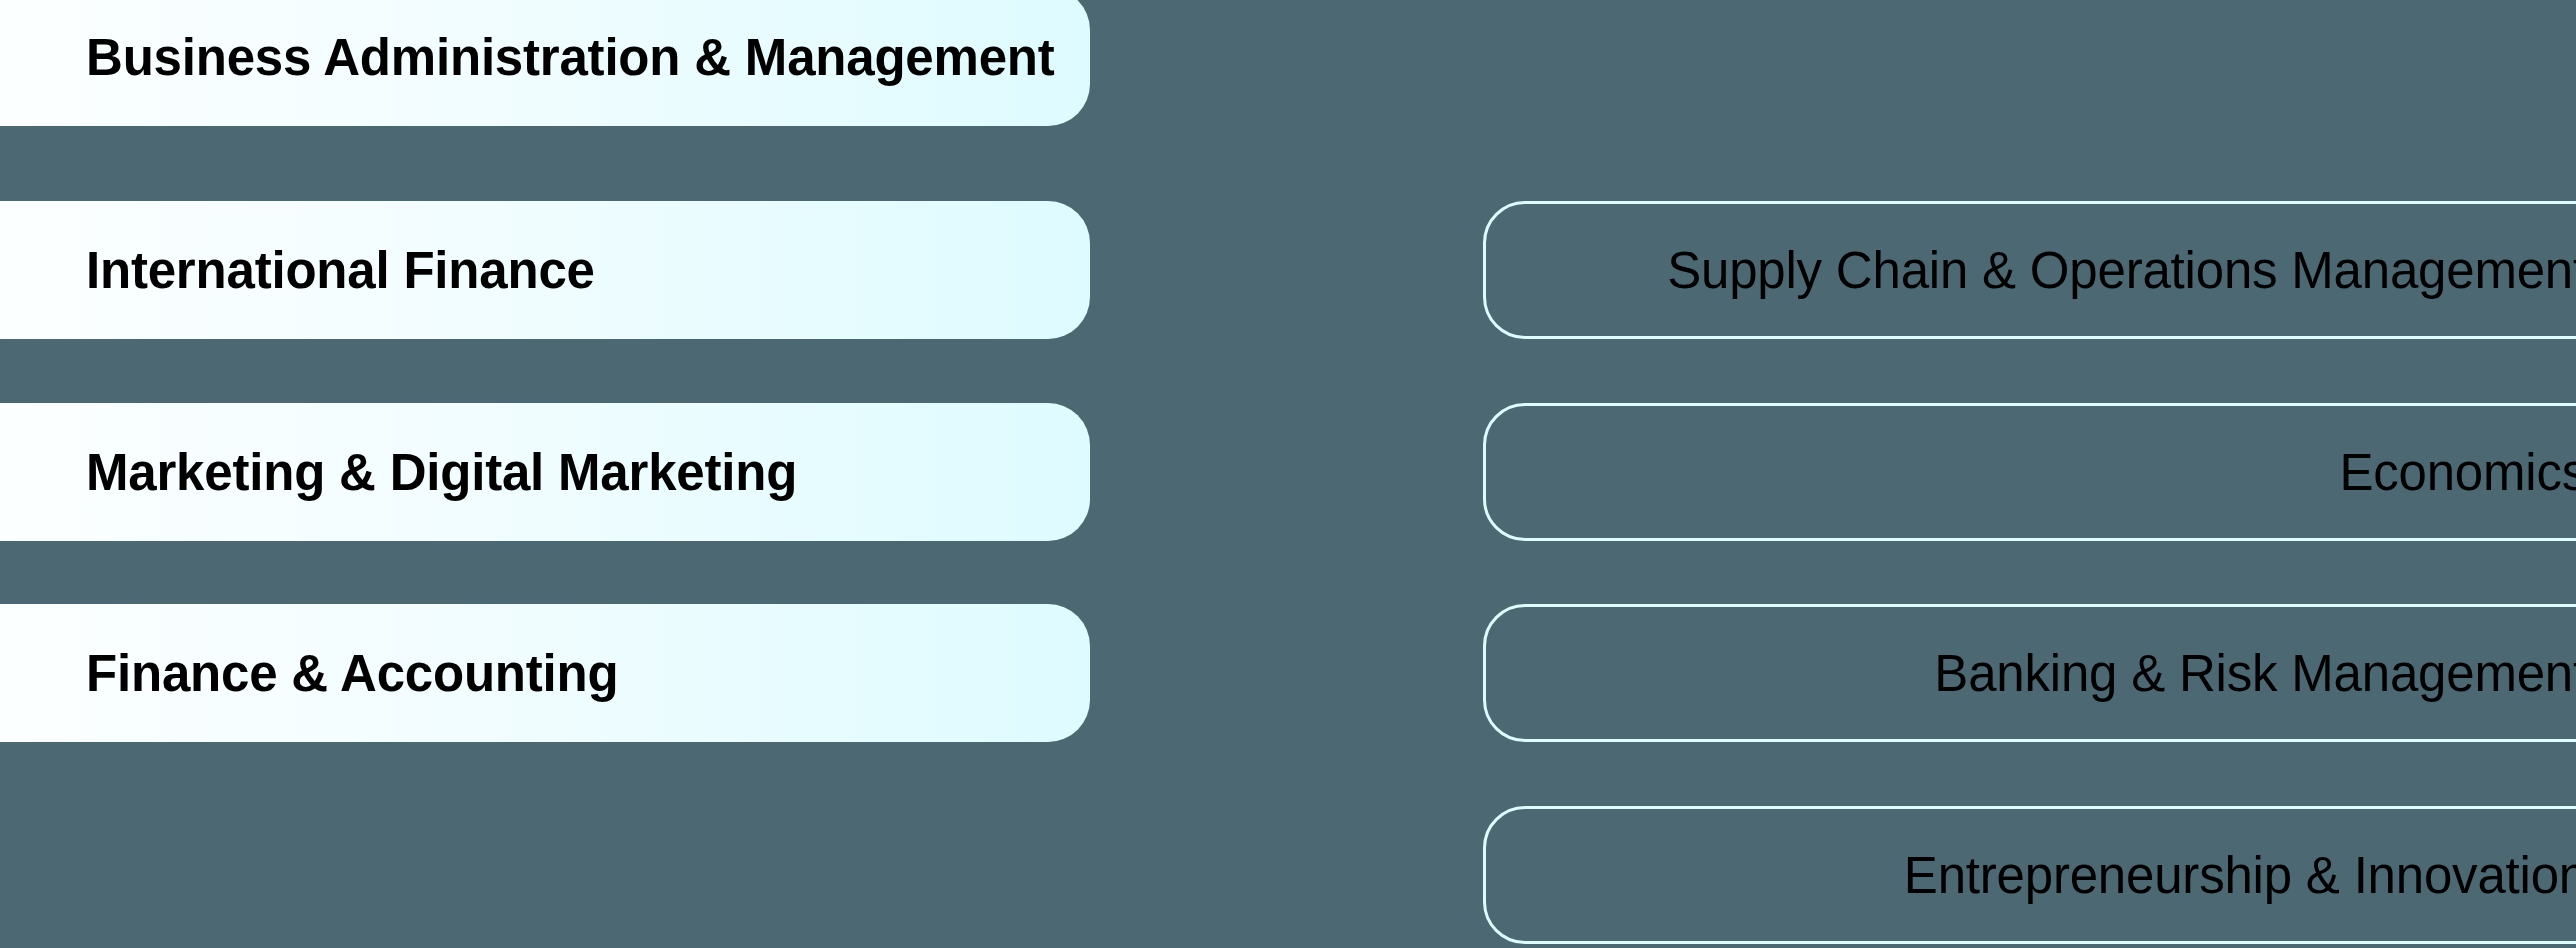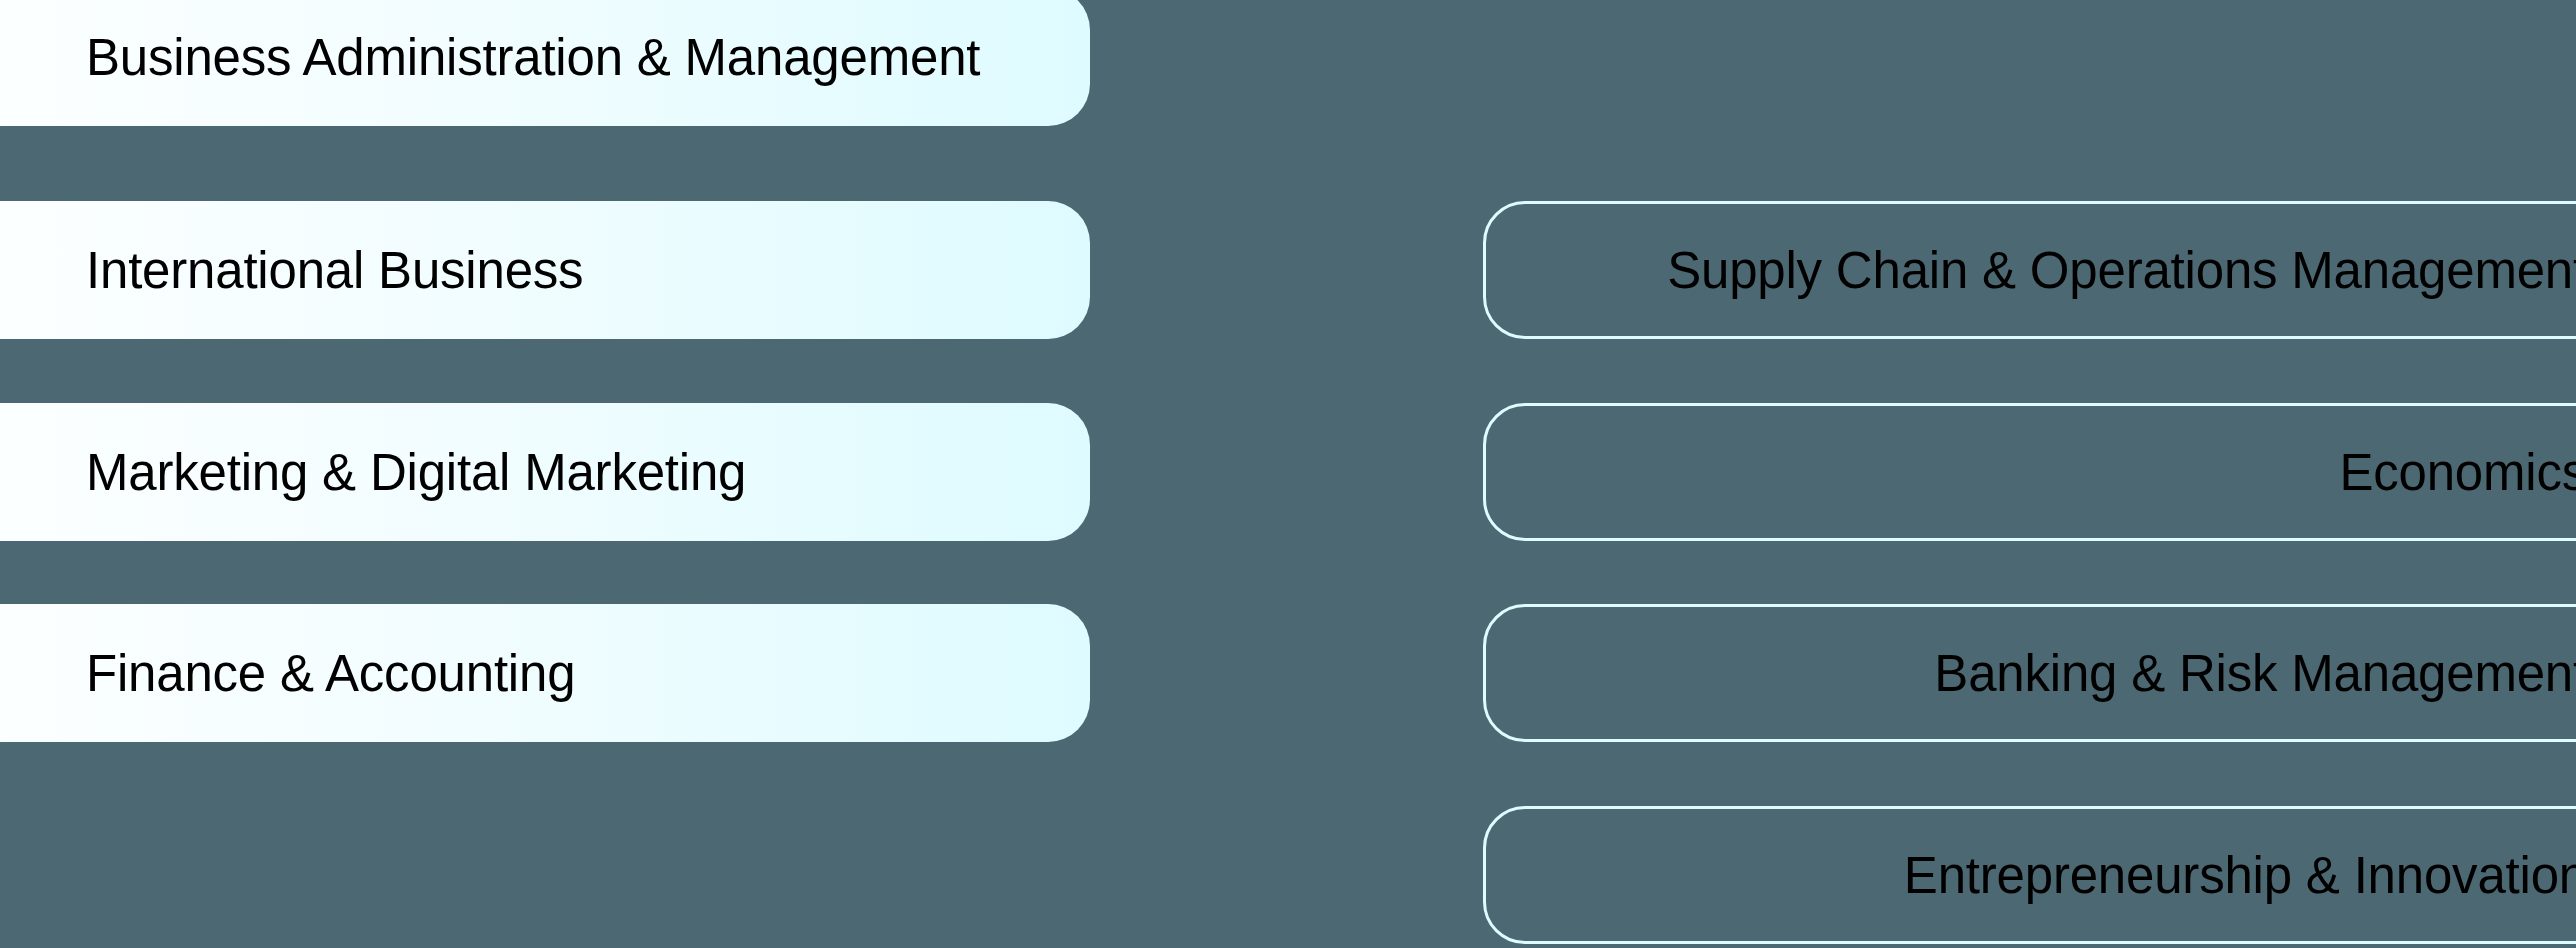--- a/index.html
+++ b/index.html
@@ -35,21 +35,21 @@
     background: linear-gradient(90deg, #FDFFFF 0%, #F2FDFF 45%, #DEFBFF 100%);
     display: flex;
     align-items: center;
     justify-content: flex-start;
     padding-left: 141px;
     padding-right: 55px;
   }
 
   .pill-left .pill-label {
     font-size: 51px;
-    font-weight: 400;
+    font-weight: 700;
     color: #000000;
     letter-spacing: -0.2px;
     white-space: nowrap;
     line-height: 1;
   }
 
   
   .pill-right {
     position: absolute;
     left: 1483px;
@@ -89,21 +89,21 @@
 </head>
 <body>
 
 <div id="stage">
 
   <div class="pill-left l0">
     <span class="pill-label">Business Administration &amp; Management</span>
   </div>
 
   <div class="pill-left l1">
-    <span class="pill-label">International Business</span>
+    <span class="pill-label">International Finance</span>
   </div>
 
   <div class="pill-left l2">
     <span class="pill-label">Marketing &amp; Digital Marketing</span>
   </div>
 
   <div class="pill-left l3">
     <span class="pill-label">Finance &amp; Accounting</span>
   </div>
 

